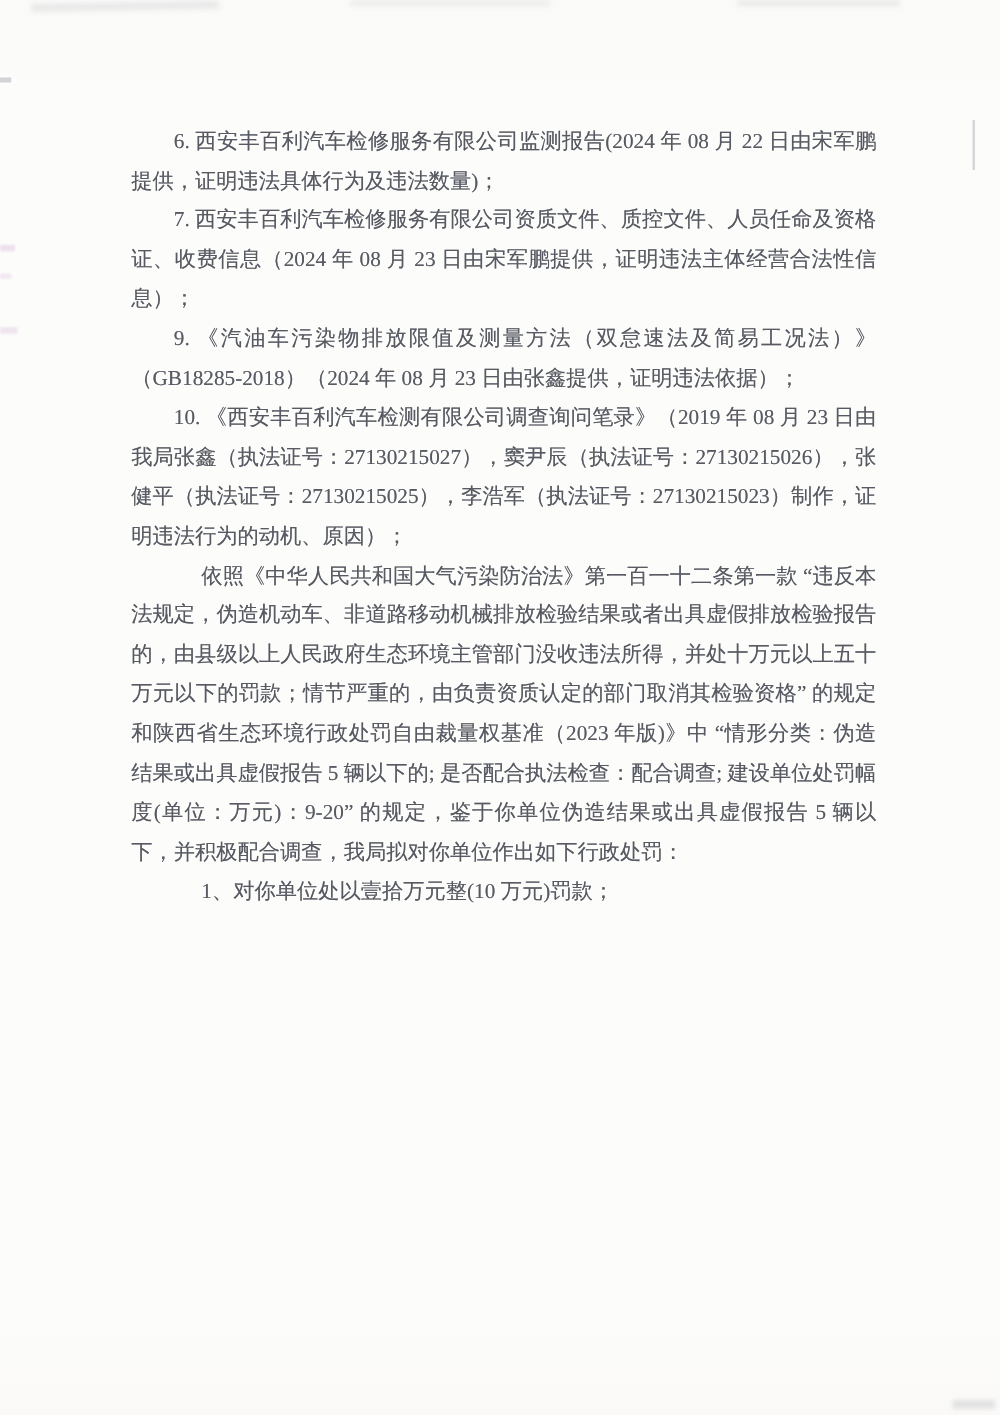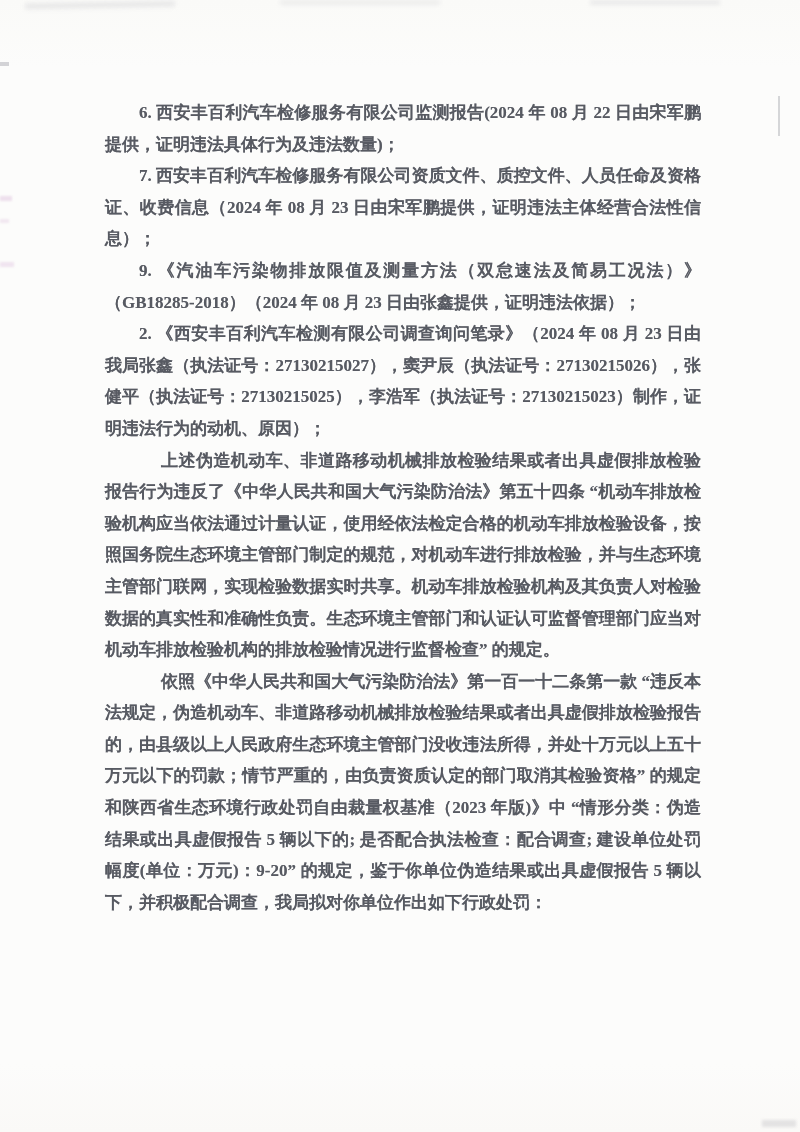--- a/index.html
+++ b/index.html
@@ -23,21 +23,20 @@
     position: absolute;
     left: 105px;
     top: 97px;
     width: 596px;
     color: #575a62;
     font-size: 17px;
     line-height: 31.6px;
     text-align: justify;
     text-justify: inter-ideograph;
     text-shadow: 0 0 0.5px rgba(87, 90, 98, 0.55);
-    font-weight: bold;
   }
   .para {
     margin: 0;
     padding: 0;
   }
   .para.numbered { text-indent: 2.0em; }
   .para.plain    { text-indent: 3.3em; }
   .para.penalty  { text-indent: 3.3em; }
 
   .artifact {
@@ -65,17 +64,17 @@
   <div class="artifact pink-1"></div>
   <div class="artifact pink-2"></div>
   <div class="artifact pink-3"></div>
   <div class="artifact line-right"></div>
   <div class="artifact smear-bot"></div>
 
   <div class="content">
       <p class="para numbered">6. 西安丰百利汽车检修服务有限公司监测报告(2024 年 08 月 22 日由宋军鹏提供，证明违法具体行为及违法数量)；</p>
       <p class="para numbered">7. 西安丰百利汽车检修服务有限公司资质文件、质控文件、人员任命及资格证、收费信息（2024 年 08 月 23 日由宋军鹏提供，证明违法主体经营合法性信息）；</p>
       <p class="para numbered">9. 《汽油车污染物排放限值及测量方法（双怠速法及简易工况法）》（GB18285-2018）（2024 年 08 月 23 日由张鑫提供，证明违法依据）；</p>
-      <p class="para numbered">2. 《西安丰百利汽车检测有限公司调查询问笔录》（2024 年 08 月 23 日由我局张鑫（执法证号：27130215027），窦尹辰（执法证号：27130215026），张健平（执法证号：27130215025），李浩军（执法证号：27130215023）制作，证明违法行为的动机、原因）；</p>
-      <p class="para plain">上述伪造机动车、非道路移动机械排放检验结果或者出具虚假排放检验报告行为违反了《中华人民共和国大气污染防治法》第五十四条 “机动车排放检验机构应当依法通过计量认证，使用经依法检定合格的机动车排放检验设备，按照国务院生态环境主管部门制定的规范，对机动车进行排放检验，并与生态环境主管部门联网，实现检验数据实时共享。机动车排放检验机构及其负责人对检验数据的真实性和准确性负责。生态环境主管部门和认证认可监督管理部门应当对机动车排放检验机构的排放检验情况进行监督检查” 的规定。</p>
+      <p class="para numbered">10. 《西安丰百利汽车检测有限公司调查询问笔录》（2019 年 08 月 23 日由我局张鑫（执法证号：27130215027），窦尹辰（执法证号：27130215026），张健平（执法证号：27130215025），李浩军（执法证号：27130215023）制作，证明违法行为的动机、原因）；</p>
       <p class="para plain">依照《中华人民共和国大气污染防治法》第一百一十二条第一款 “违反本法规定，伪造机动车、非道路移动机械排放检验结果或者出具虚假排放检验报告的，由县级以上人民政府生态环境主管部门没收违法所得，并处十万元以上五十万元以下的罚款；情节严重的，由负责资质认定的部门取消其检验资格” 的规定和陕西省生态环境行政处罚自由裁量权基准（2023 年版)》中 “情形分类：伪造结果或出具虚假报告 5 辆以下的; 是否配合执法检查：配合调查; 建设单位处罚幅度(单位：万元)：9-20” 的规定，鉴于你单位伪造结果或出具虚假报告 5 辆以下，并积极配合调查，我局拟对你单位作出如下行政处罚：</p>
+      <p class="para penalty">1、对你单位处以壹拾万元整(10 万元)罚款；</p>
     </div>
 </div>
 
 </body></html>

